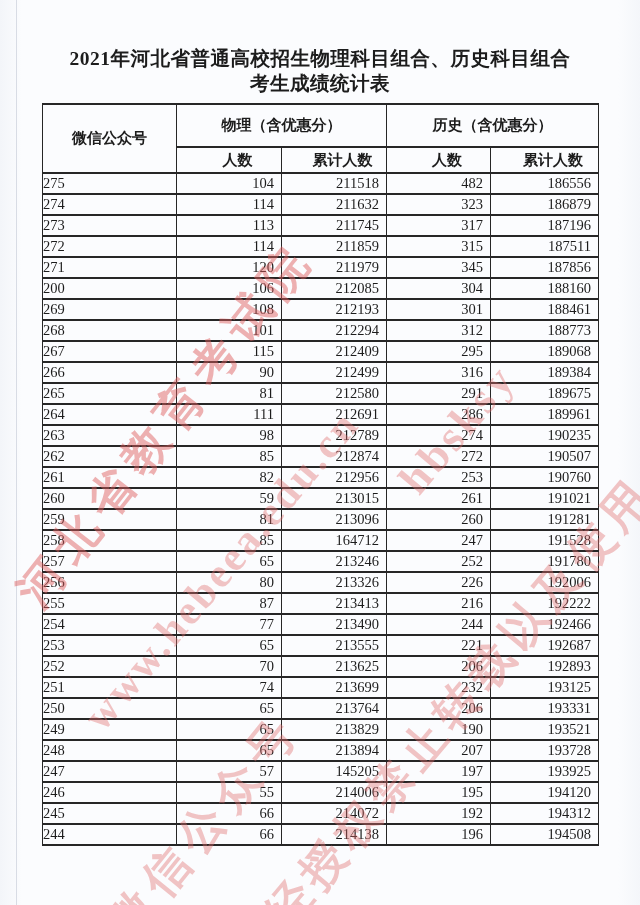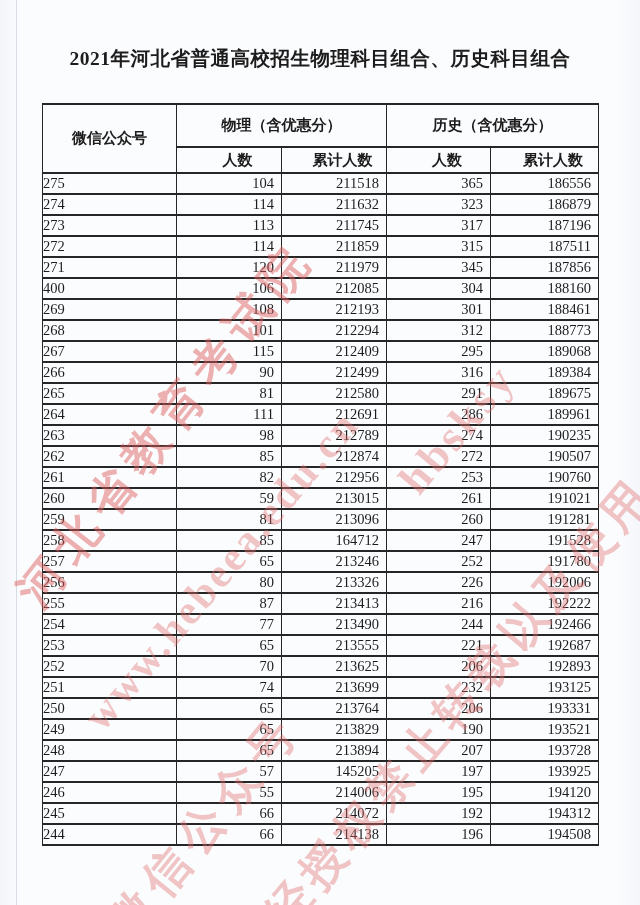--- a/index.html
+++ b/index.html
@@ -89,20 +89,21 @@
   .wm5 { left: 242px; top: 932px; font-size: 45px; letter-spacing: 7px;  transform: rotate(-50deg); }
 </style>
 </head>
 <body>
 
 <div class="page">
   <div class="scan-line"></div>
 
   <div class="title">
     <div>2021年河北省普通高校招生物理科目组合、历史科目组合</div>
+    <div>考生成绩统计表</div>
   </div>
 
   <table class="score-table">
     <colgroup>
       <col class="c1">
         <col class="c2">
         <col class="c3">
         <col class="c4">
         <col class="c5">
     </colgroup>
@@ -117,21 +118,21 @@
         <th>累计人数</th>
         <th>人数</th>
         <th>累计人数</th>
       </tr>
     </thead>
     <tbody id="table-body">
         <tr>
           <td class="c-score">275</td>
           <td class="c-num">104</td>
           <td class="c-num">211518</td>
-          <td class="c-num">365</td>
+          <td class="c-num">482</td>
           <td class="c-num">186556</td>
         </tr>
         <tr>
           <td class="c-score">274</td>
           <td class="c-num">114</td>
           <td class="c-num">211632</td>
           <td class="c-num">323</td>
           <td class="c-num">186879</td>
         </tr>
         <tr>
@@ -149,21 +150,21 @@
           <td class="c-num">187511</td>
         </tr>
         <tr>
           <td class="c-score">271</td>
           <td class="c-num">120</td>
           <td class="c-num">211979</td>
           <td class="c-num">345</td>
           <td class="c-num">187856</td>
         </tr>
         <tr>
-          <td class="c-score">400</td>
+          <td class="c-score">200</td>
           <td class="c-num">106</td>
           <td class="c-num">212085</td>
           <td class="c-num">304</td>
           <td class="c-num">188160</td>
         </tr>
         <tr>
           <td class="c-score">269</td>
           <td class="c-num">108</td>
           <td class="c-num">212193</td>
           <td class="c-num">301</td>

